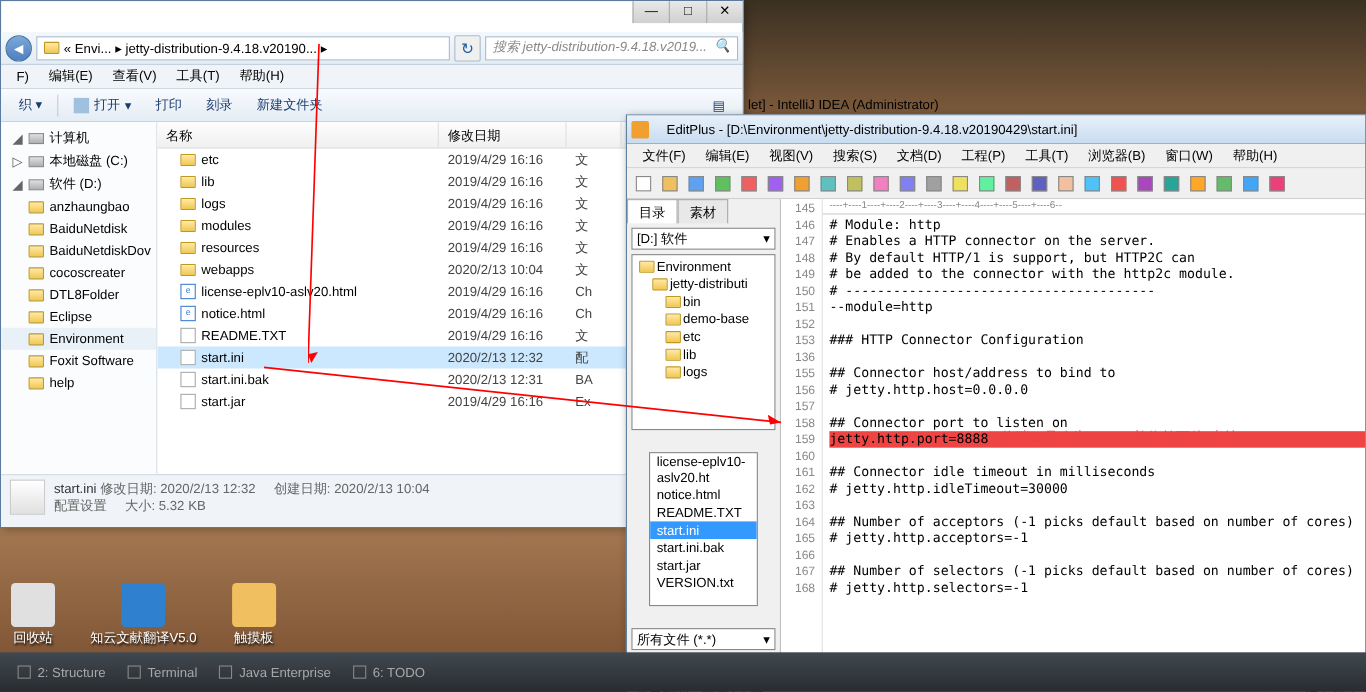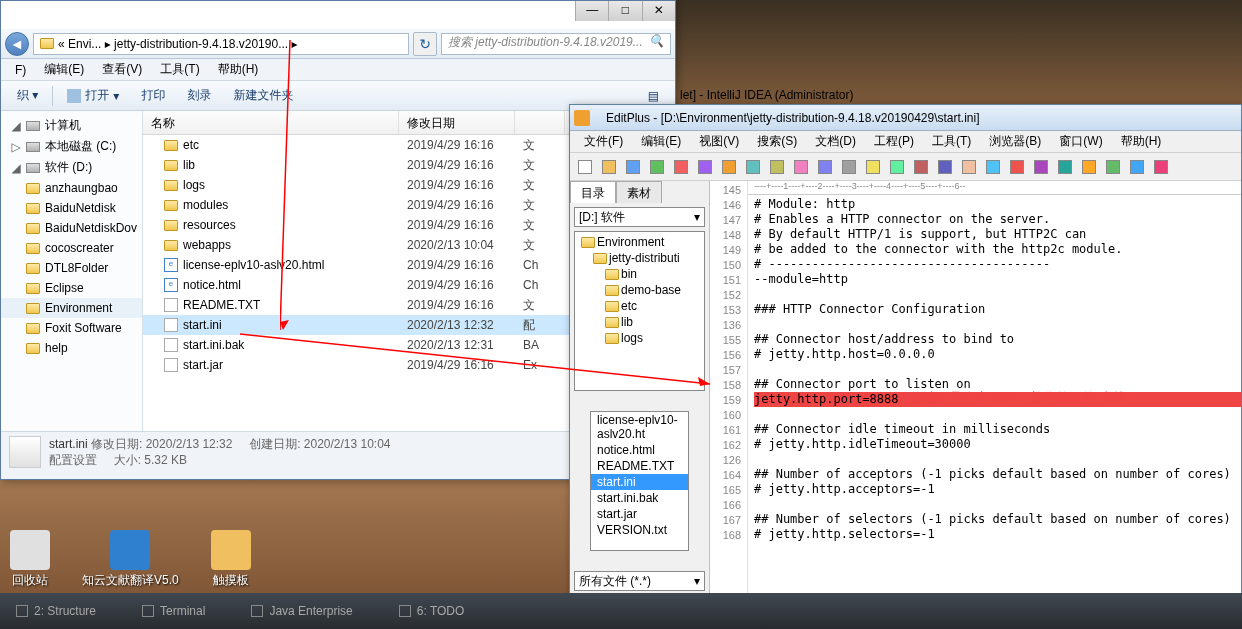--- a/index.html
+++ b/index.html
@@ -70,21 +70,21 @@
 .code div{height:15px;line-height:15px;font-size:12px;font-family:Consolas,monospace}
 .hl{background:#ef4444}
 .ruler{position:absolute;top:0;left:38px;right:0;height:14px;border-bottom:1px solid #ccc;font-size:9px;color:#888;padding-left:6px;white-space:pre;overflow:hidden}
 .ep-tabbar{height:24px;background:#f0f0f0;border-top:1px solid #c0c0c0;display:flex;align-items:end;padding:0 4px}
 .ep-doctab{padding:3px 12px;background:#fff;border:1px solid #aaa;border-bottom:none;display:flex;align-items:center;gap:4px}
 .ep-status{height:22px;background:#f0f0f0;border-top:1px solid #c0c0c0;display:flex;align-items:center;padding:0 8px;justify-content:space-between}
 .idea-title{position:absolute;top:88px;left:680px;color:#000;font-size:12px}
 .desktop-icons{position:absolute;bottom:40px;left:0;display:flex;gap:32px;padding:0 10px}
 .di{text-align:center;color:#fff;font-size:11px;text-shadow:1px 1px 2px #000}
 .di .ico{width:40px;height:40px;margin:0 auto 2px;border-radius:4px}
-.taskbar{position:absolute;bottom:0;left:0;right:0;height:36px;background:linear-gradient(#404850,#282c30);display:flex;align-items:center;padding:0 8px;gap:30px}
+.taskbar{position:absolute;bottom:0;left:0;right:0;height:36px;background:linear-gradient(#404850,#282c30);display:flex;align-items:center;padding:0 8px;gap:4px}
 .tb-item{color:#a8a8a8;padding:4px 8px;display:flex;align-items:center;gap:6px;font-size:11px}
 .annotation{position:absolute;color:#ef4444;font-size:13px;font-family:sans-serif}
 .arrow{position:absolute;pointer-events:none}
 svg.arrow line{stroke:#ff0000;stroke-width:1.5}
 svg.arrow polygon{fill:#ff0000}
 </style>
 </head>
 <body>
 
 <div class="explorer-win">
@@ -522,21 +522,21 @@
           <div>153</div>
           <div>136</div>
           <div>155</div>
           <div>156</div>
           <div>157</div>
           <div>158</div>
           <div>159</div>
           <div>160</div>
           <div>161</div>
           <div>162</div>
-          <div>126</div>
+          <div>163</div>
           <div>164</div>
           <div>165</div>
           <div>166</div>
           <div>167</div>
           <div>168</div>
         </div>
       <div class="code" id="code" style="padding-top:16px"><div># Module: http</div><div># Enables a HTTP connector on the server.</div><div># By default HTTP/1 is support, but HTTP2C can</div><div># be added to the connector with the http2c module.</div><div># ---------------------------------------</div><div>--module=http</div><div></div><div>### HTTP Connector Configuration</div><div></div><div>## Connector host/address to bind to</div><div># jetty.http.host=0.0.0.0</div><div></div><div>## Connector port to listen on</div><div class="hl">jetty.http.port=8888</div><div></div><div>## Connector idle timeout in milliseconds</div><div># jetty.http.idleTimeout=30000</div><div></div><div>## Number of acceptors (-1 picks default based on number of cores)</div><div># jetty.http.acceptors=-1</div><div></div><div>## Number of selectors (-1 picks default based on number of cores)</div><div># jetty.http.selectors=-1</div><div></div></div>
     </div>
   </div>
   <div class="ep-tabbar">

